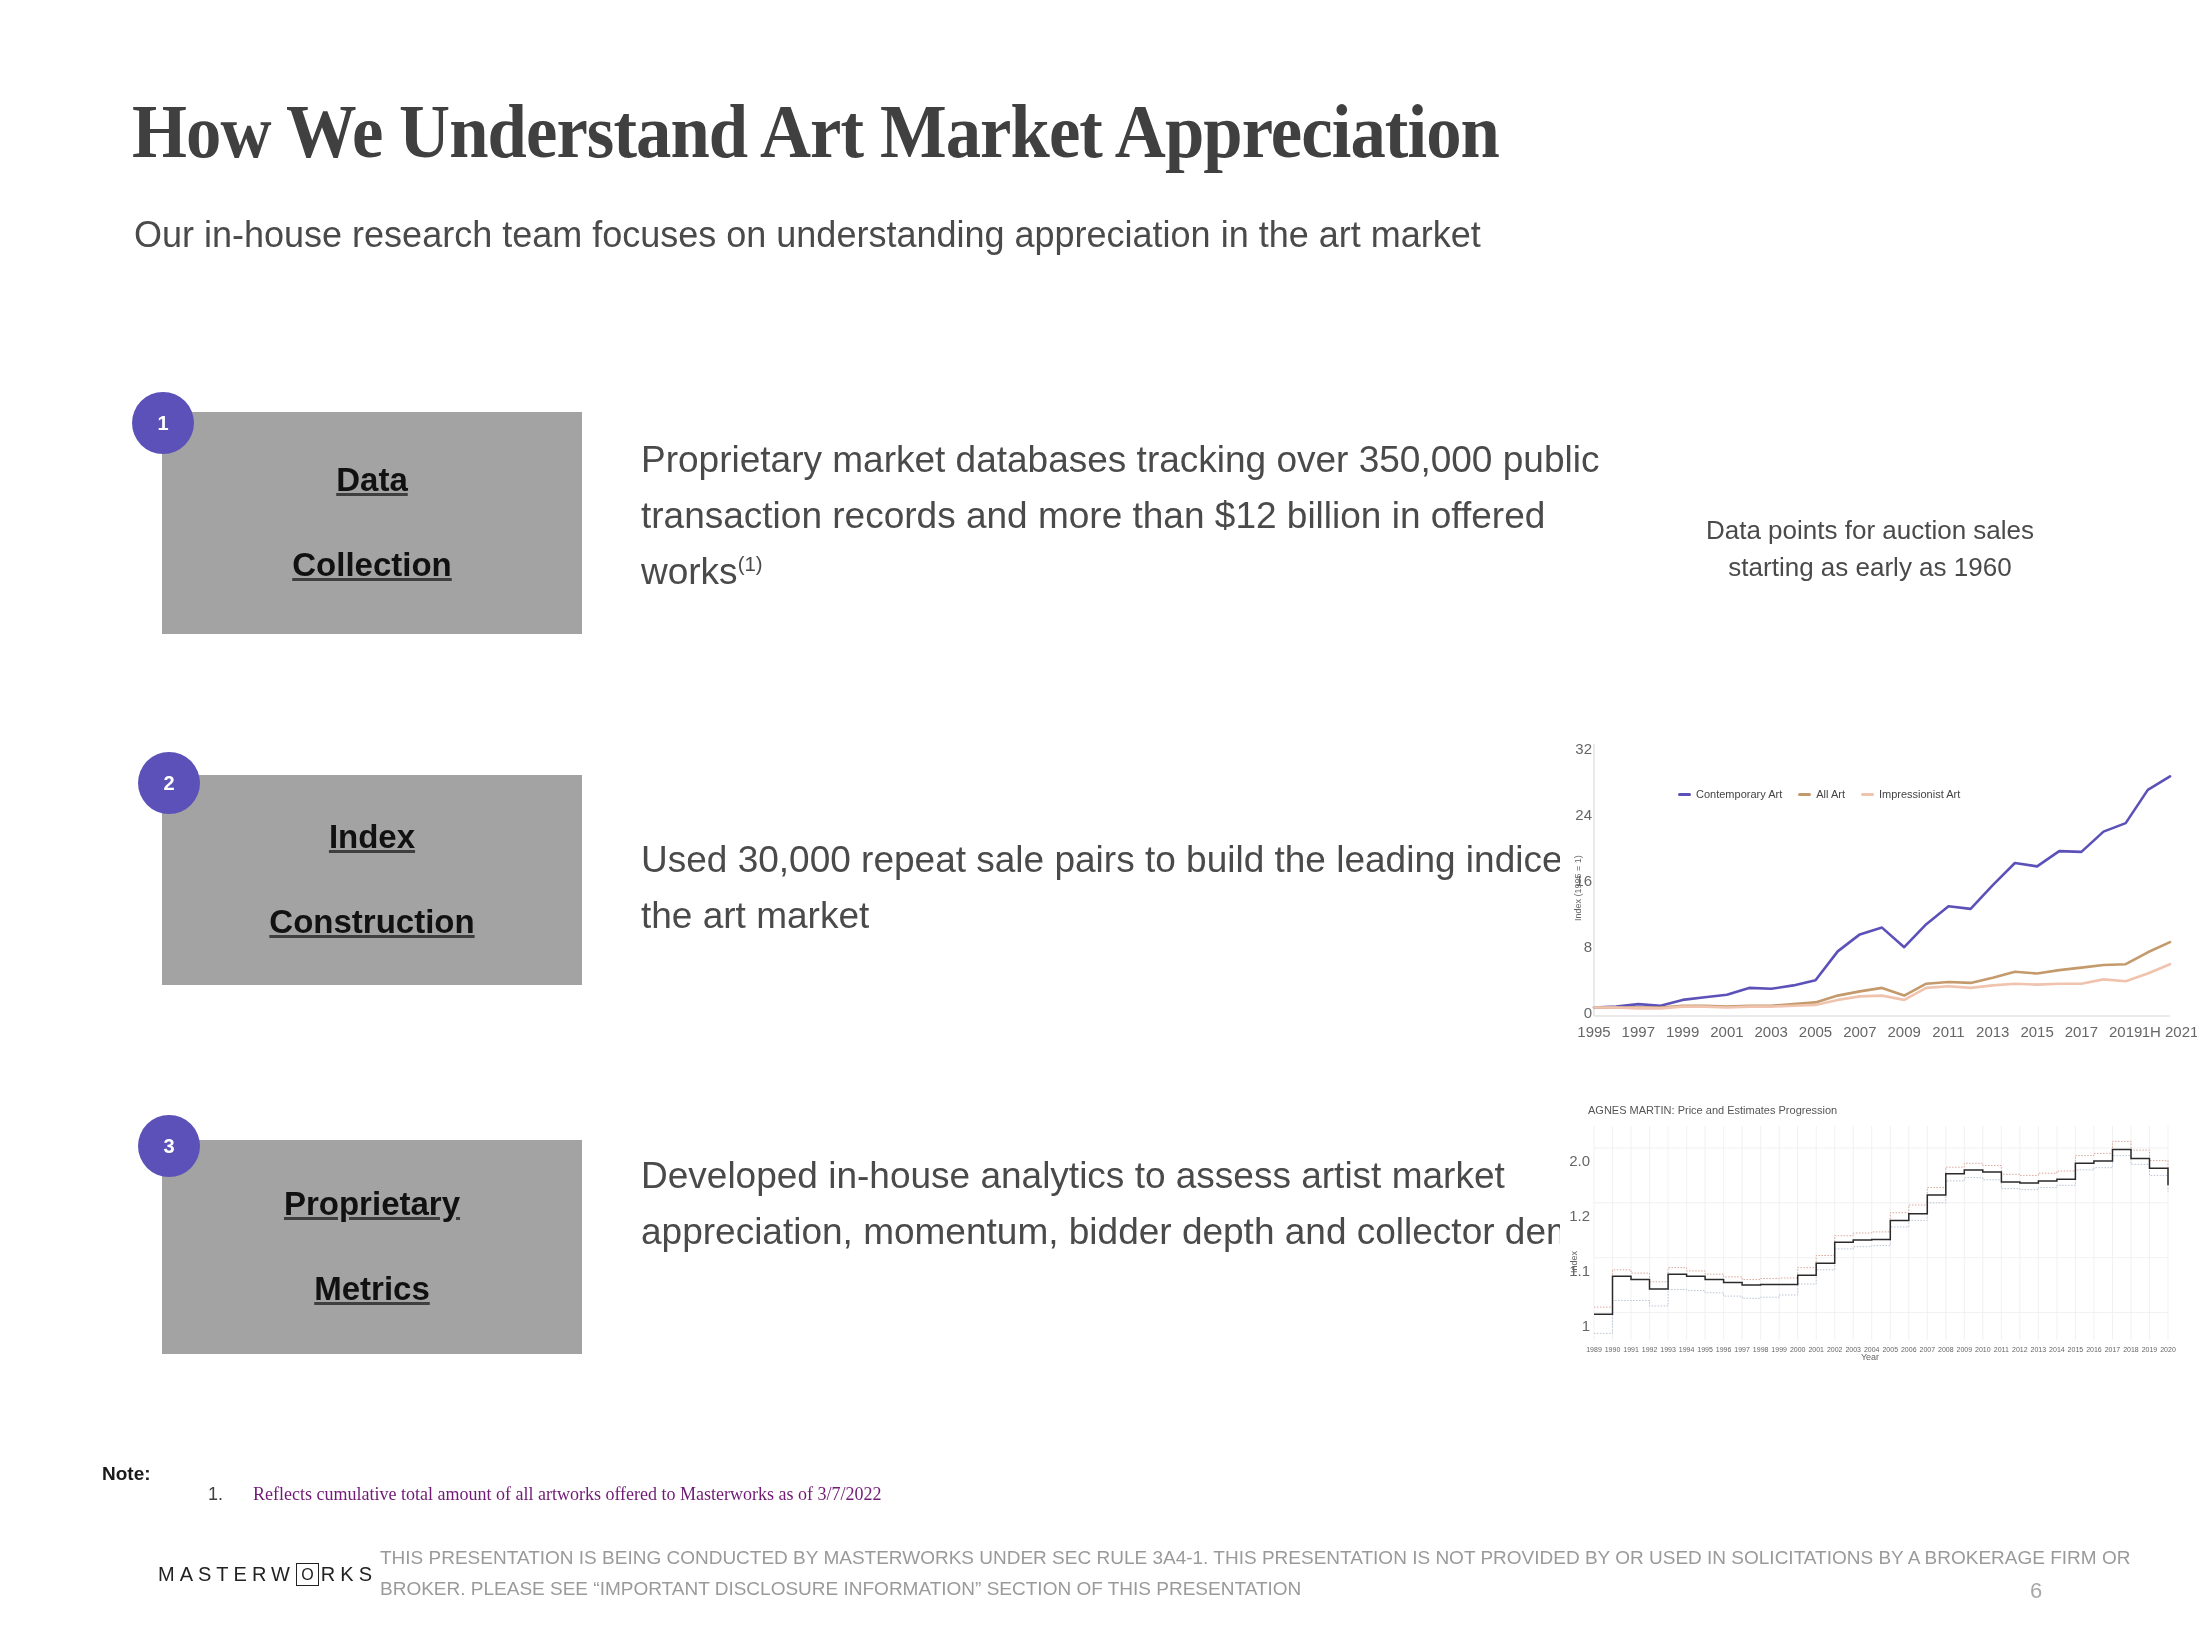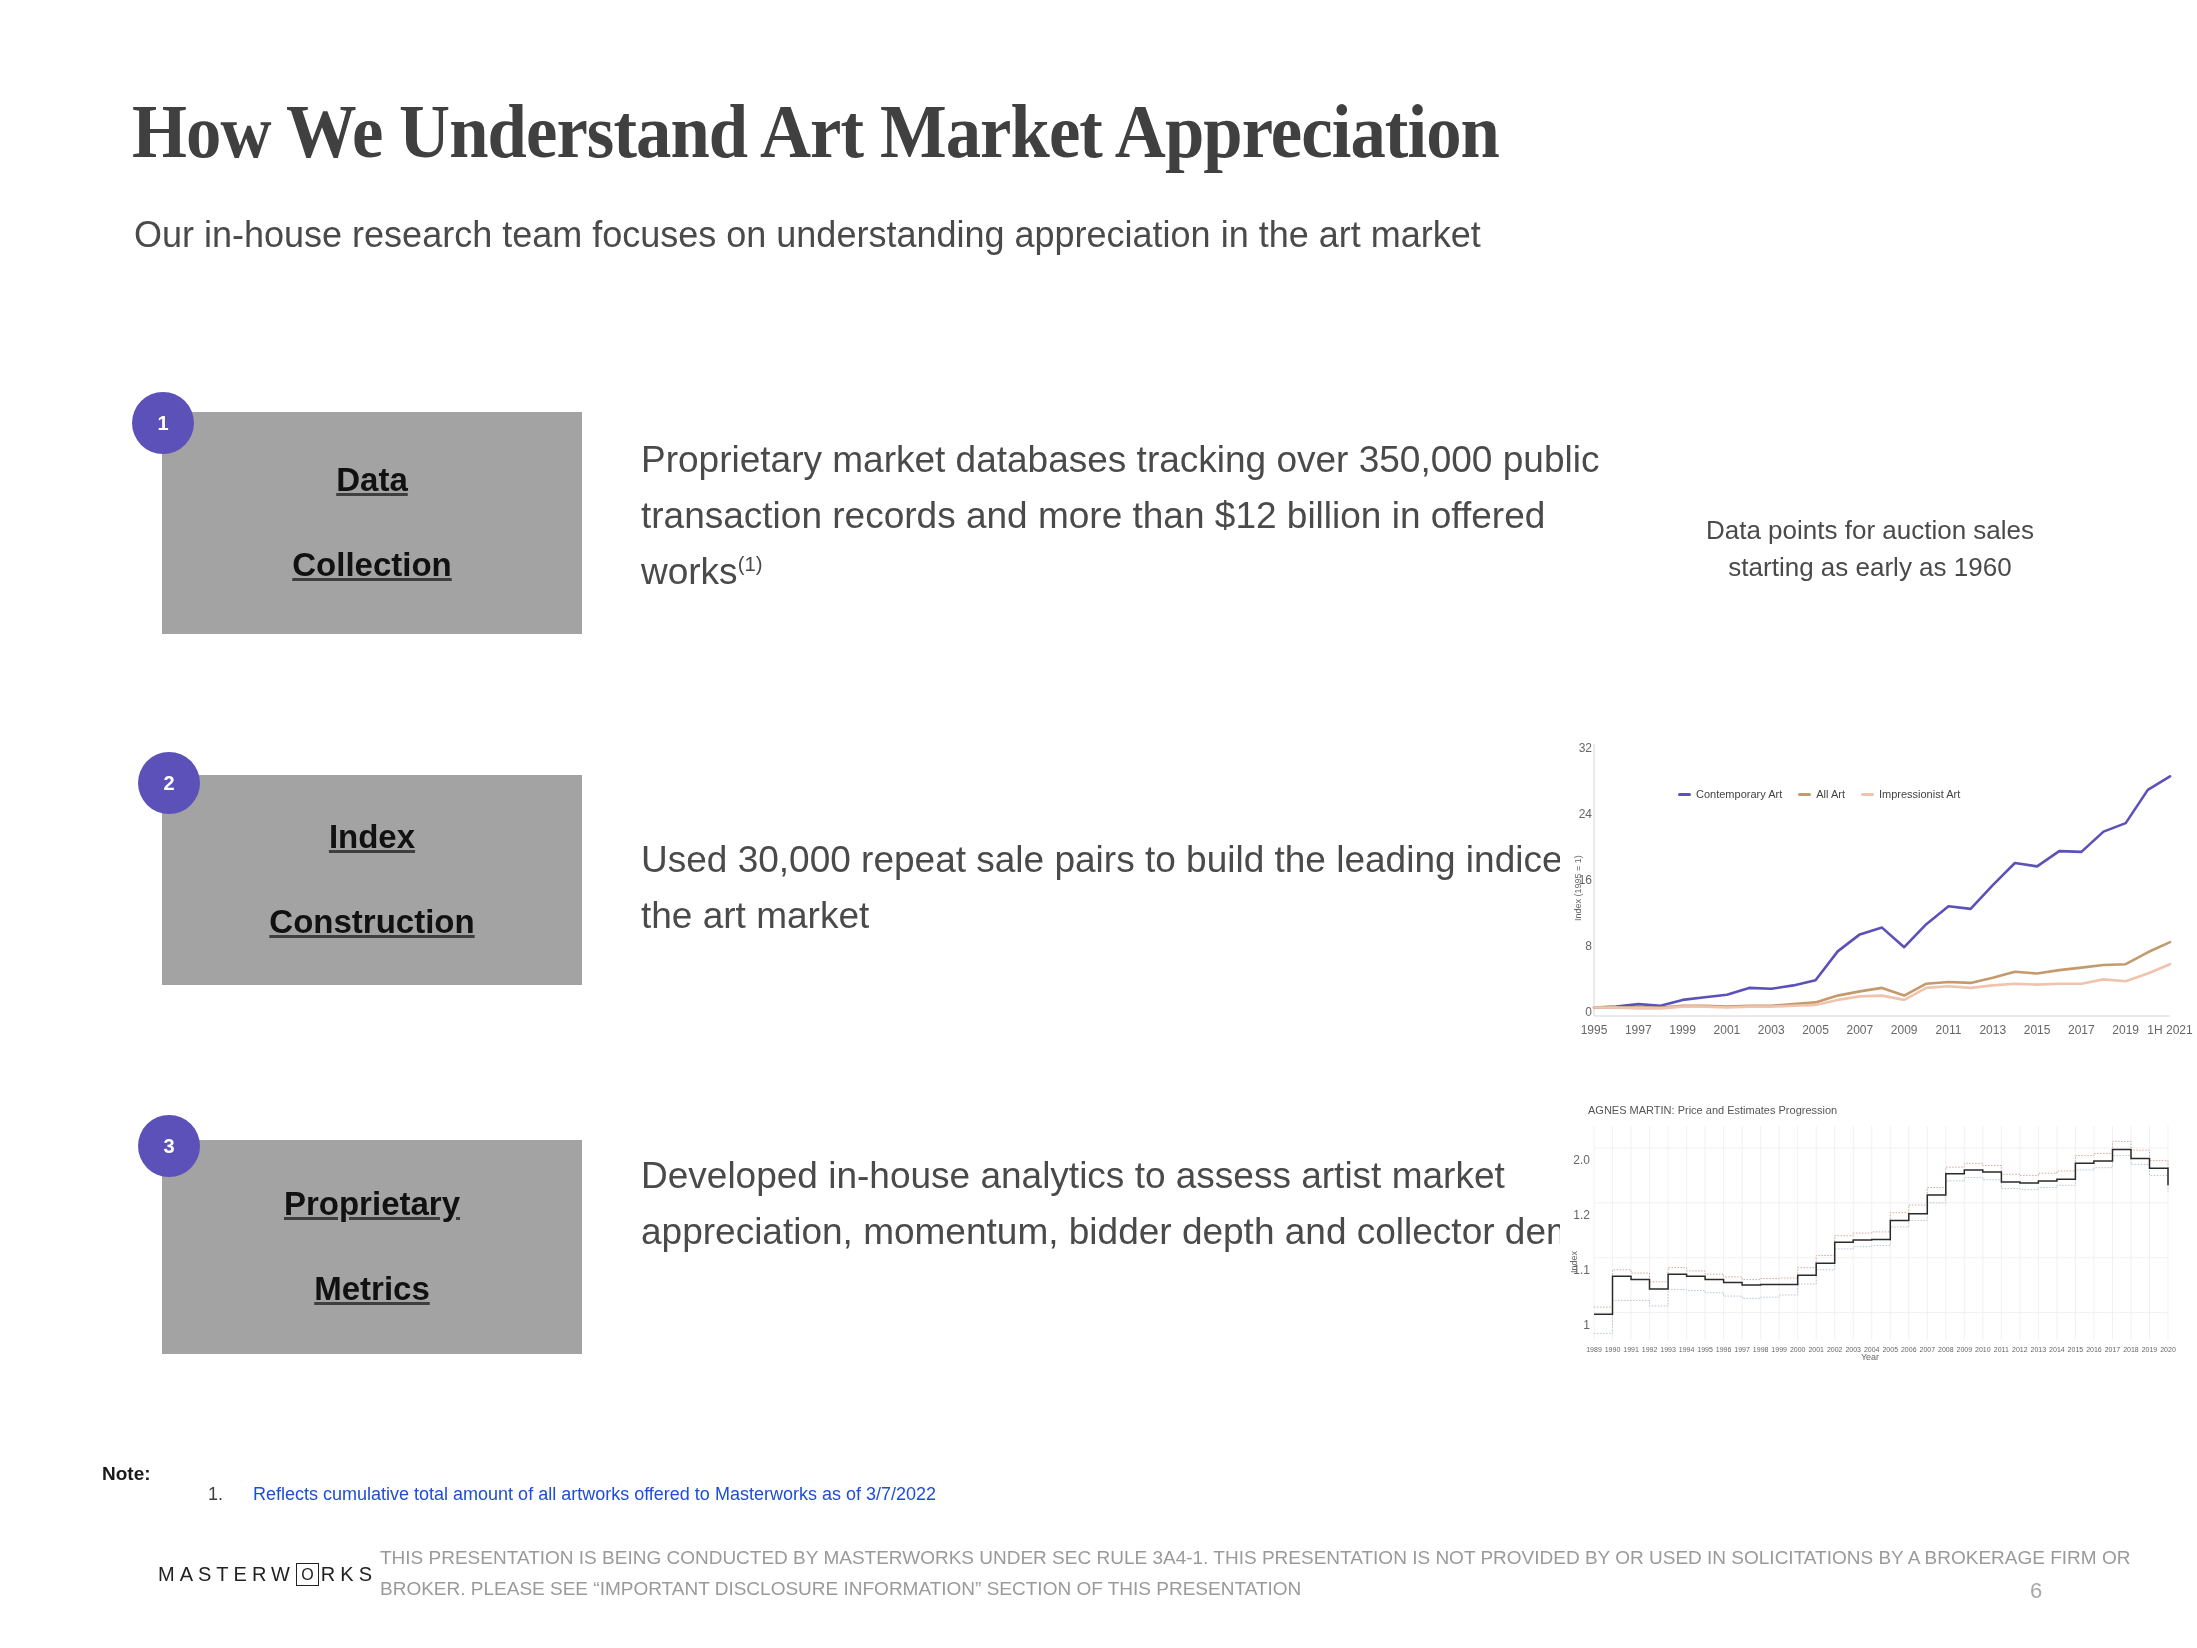--- a/index.html
+++ b/index.html
@@ -104,21 +104,21 @@
   }
   .axis-label-x {
     position:absolute;
     font-size:9px;
     color:#666;
     white-space:nowrap;
     text-align:center;
   }
   .tick {
     position:absolute;
-    font-size:12px;
+    font-size:15px;
     color:#666;
     white-space:nowrap;
   }
   .tick-x { transform:translateX(-50%); }
   .tick-y { transform:translateY(-50%); text-align:right; }
   .legend {
     position:absolute;
     display:flex;
     align-items:center;
     gap:7px;
@@ -133,21 +133,21 @@
   .note-label {
     position:absolute; left:102px; top:1463px;
     font-size:19px; font-weight:bold; color:#1a1a1a;
   }
   .note-num {
     position:absolute; left:208px; top:1484px;
     font-size:18px; color:#3f3f3f;
   }
   .note-text {
     position:absolute; left:253px; top:1484px;
-    font-size:18px; color:#1d4ed8; white-space:nowrap;
+    font-size:18px; color:#701a75; white-space:nowrap;font-family:Liberation Serif, serif;
   }
   .disclaimer {
     position:absolute; left:380px; top:1543px;
     width:1790px;
     font-size:19px;
     line-height:1.62;
     color:#9a9a9a;
   }
   .logo {
     position:absolute; left:158px; top:1563px;

